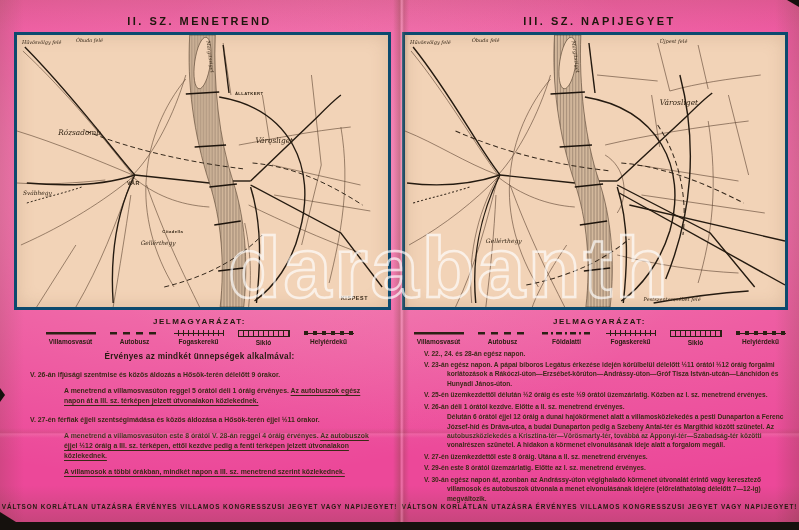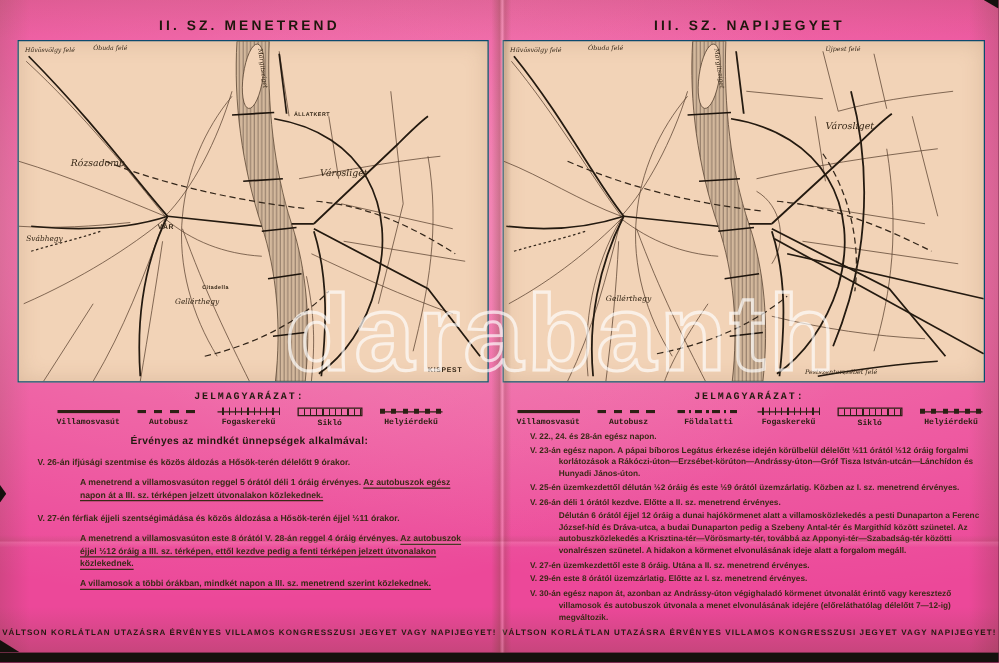--- a/index.html
+++ b/index.html
@@ -19,38 +19,38 @@
   .nick{position:absolute;background:#15110d;}
   .nick.bl{left:0;bottom:8px;width:16px;height:10px;clip-path:polygon(0 0,0 100%,100% 100%);}
   .nick.tr{right:0;top:0;width:12px;height:7px;clip-path:polygon(0 0,100% 0,100% 100%);}
   .nick.le{left:0;top:388px;width:5px;height:14px;clip-path:polygon(0 0,100% 50%,0 100%);}
 
   .panel{position:absolute;top:0;width:399px;height:522px;}
   .panel.p0{left:0;}
   .panel.p1{left:400px;}
   .panel-title{text-align:center;margin-top:15px;font-size:11px;font-weight:700;
     letter-spacing:2.5px;color:#1f170d;}
-  .map{position:relative;margin:5px 8px 0 14px;height:272px;border:1px solid #0c4a6e;
+  .map{position:relative;margin:5px 8px 0 14px;height:272px;border:3px solid #0c4a6e;
     background:#f2d3b7;box-shadow:inset 0 0 18px rgba(120,80,50,.18);}
   .panel.p1 .map{margin:5px 11px 0 2px;}
   .map svg{position:absolute;inset:0;width:100%;height:100%;}
 
   .map .st path{stroke:#5a4230;stroke-width:.7;fill:none;opacity:.85;}
   .map .tr path{stroke:#241a10;stroke-width:1.4;fill:none;}
   .map .bus path{stroke:#33261a;stroke-width:1;fill:none;stroke-dasharray:5 3;}
   .map .cog path{stroke:#33261a;stroke-width:1;fill:none;stroke-dasharray:2 2;}
   .map .br line{stroke:#1d140c;stroke-width:1.4;}
   .map text{fill:#342616;}
   .t-tiny{font:italic 5px "DejaVu Serif",serif;}
   .t-name{font:italic 7.5px "DejaVu Serif",serif;}
   .t-name-sm{font:italic 6px "DejaVu Serif",serif;}
   .t-caps{font:700 5.5px "Liberation Sans",sans-serif;letter-spacing:.6px;}
   .t-caps-sm{font:700 4.3px "Liberation Sans",sans-serif;letter-spacing:.4px;}
 
-  .legend{margin-top:7px;font-family:Liberation Mono, monospace;}
+  .legend{margin-top:7px;}
   .legend-title{text-align:center;font-size:8px;font-weight:700;letter-spacing:1.5px;color:#241a10;}
   .legend-row{display:flex;justify-content:center;gap:14px;margin-top:4px;padding:0 18px;}
   .legend-item{text-align:center;}
   .ls{width:50px;height:6px;margin:0 auto 2px auto;position:relative;}
   .ls-solid{background:linear-gradient(#2c2014,#2c2014) center/100% 2.5px no-repeat;}
   .ls-dashed{background:repeating-linear-gradient(90deg,#2c2014 0 7px,transparent 7px 13px) center/100% 2.5px no-repeat;}
   .ls-dotdash{background:repeating-linear-gradient(90deg,#2c2014 0 6px,transparent 6px 9px,#2c2014 9px 11px,transparent 11px 14px) center/100% 2.5px no-repeat;}
   .ls-cog{background:
       repeating-linear-gradient(90deg,transparent 0 4px,#2c2014 4px 5px) center/100% 6px no-repeat,
       linear-gradient(#2c2014,#2c2014) center/100% 1px no-repeat;}

